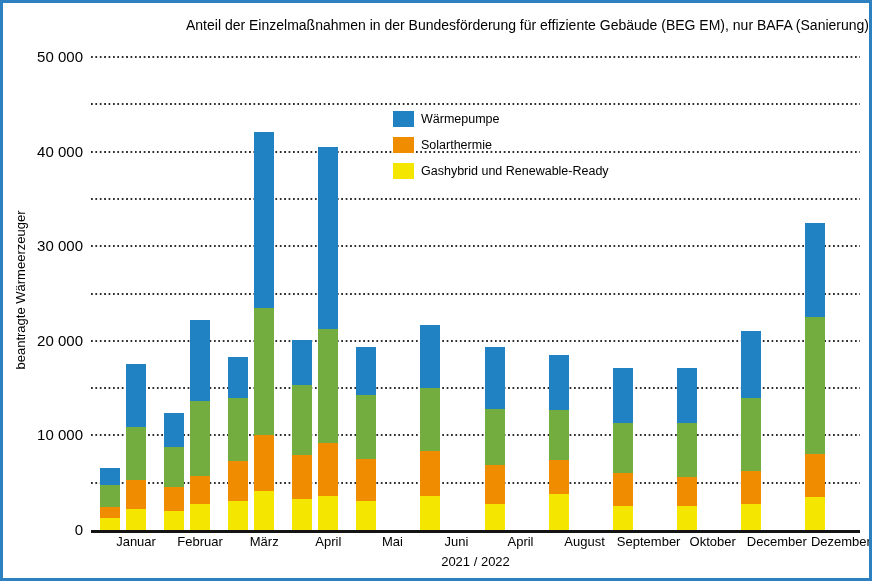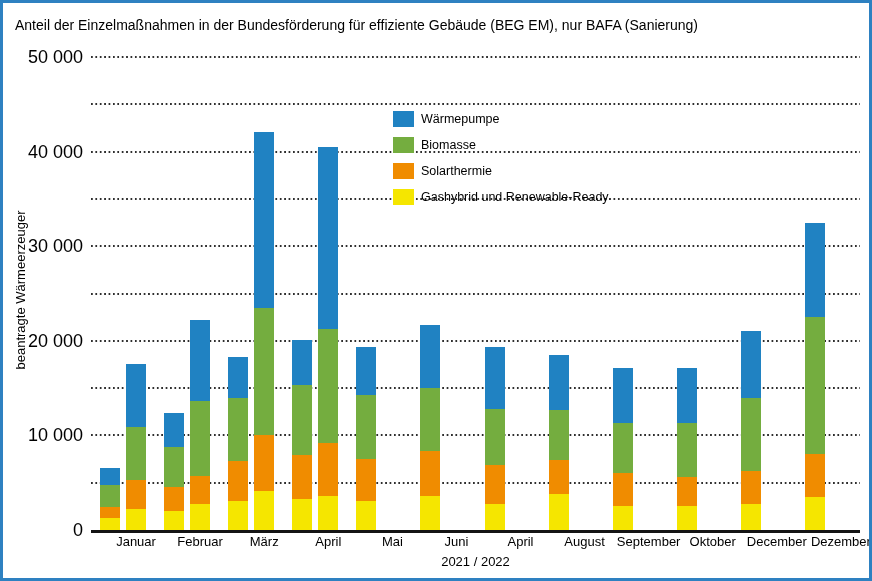--- a/index.html
+++ b/index.html
@@ -8,21 +8,21 @@
     position:relative;
     width:872px;height:581px;
     background:#ffffff;
     border:3px solid #2e81c1;
     font-family:"Liberation Sans", sans-serif;
     color:#111;
     overflow:hidden;
   }
   .chart-title{
     position:absolute;top:13px;left:12px;right:0;
-    text-align:left;
+    text-align:right;
     font-size:14px;line-height:18px;color:#000;
   }
   .y-axis-title{
     position:absolute;left:17px;top:287px;
     transform:translate(-50%,-50%) rotate(-90deg);
     white-space:nowrap;
     font-size:13px;color:#000;
   }
   .plot{
     position:absolute;left:88px;top:54px;width:769px;height:473px;
@@ -58,21 +58,21 @@
   .month-label{
     flex:1 1 0;text-align:center;
     font-size:13px;color:#000;
   }
   .x-caption{
     position:absolute;left:88px;top:551px;width:769px;
     text-align:center;font-size:13px;color:#000;
   }
   .y-tick{
     position:absolute;left:0;width:80px;
-    text-align:right;font-size:18px;color:#000;line-height:16px;
+    text-align:right;font-size:15px;color:#000;line-height:16px;
   }
   .legend{
     position:absolute;left:390px;top:108px;
     display:flex;flex-direction:column;gap:10px;
   }
   .legend-row{display:flex;align-items:center;}
   .legend-swatch{width:21px;height:16px;display:inline-block;flex:0 0 auto;}
   .legend-label{margin-left:7px;font-size:12.5px;color:#000;white-space:nowrap;}
 </style>
 </head>
@@ -279,24 +279,20 @@
     </div>
 
   <div class="x-caption">2021 / 2022</div>
 
   <div class="legend">
     <div class="legend-row">
       <span class="legend-swatch" style="background: rgb(32, 130, 194);"></span>
       <span class="legend-label">Wärmepumpe</span>
     </div>
     <div class="legend-row">
-      <span class="legend-swatch" style="background: rgb(116, 173, 63);"></span>
-      <span class="legend-label">Biomasse</span>
-    </div>
-    <div class="legend-row">
       <span class="legend-swatch" style="background: rgb(240, 140, 0);"></span>
       <span class="legend-label">Solarthermie</span>
     </div>
     <div class="legend-row">
       <span class="legend-swatch" style="background: rgb(245, 230, 0);"></span>
       <span class="legend-label">Gashybrid und Renewable-Ready</span>
     </div>
   </div>
 
 </div>

